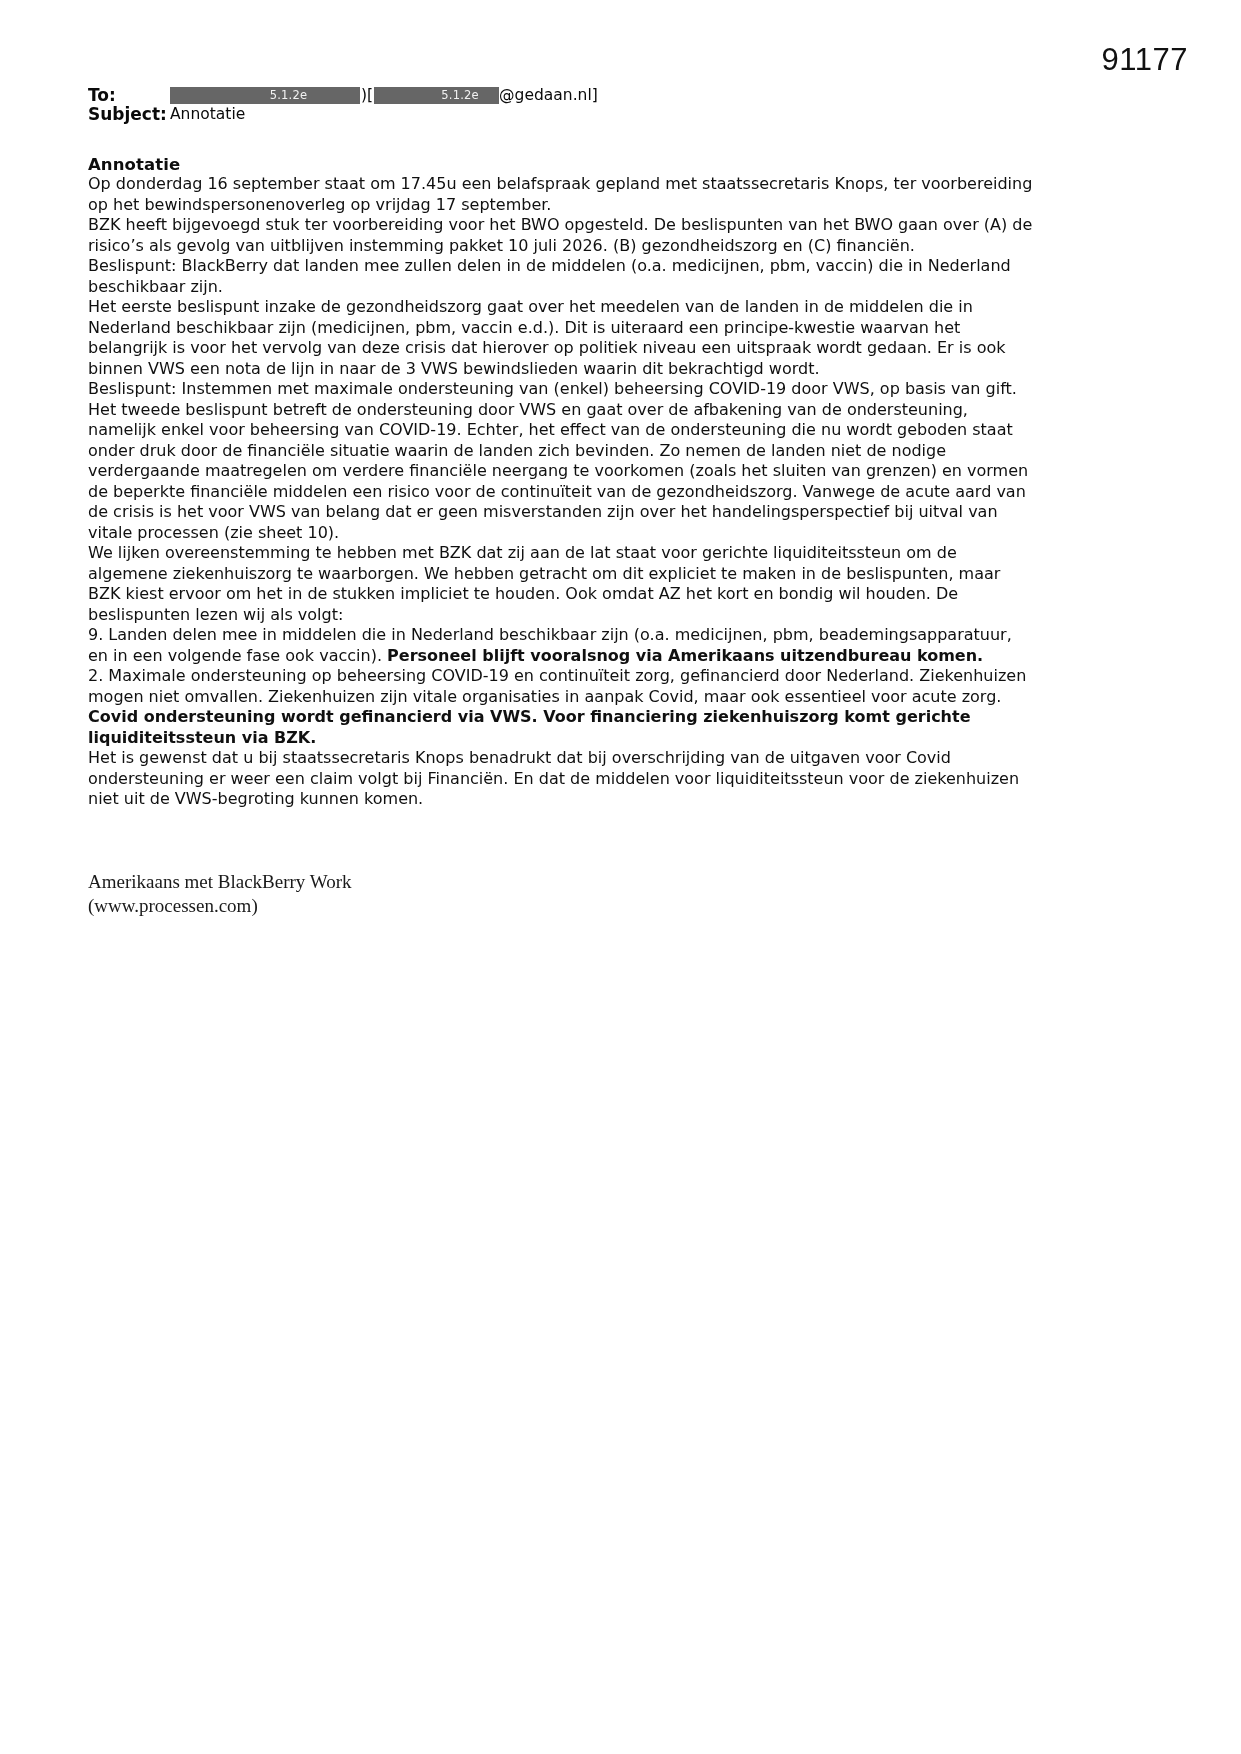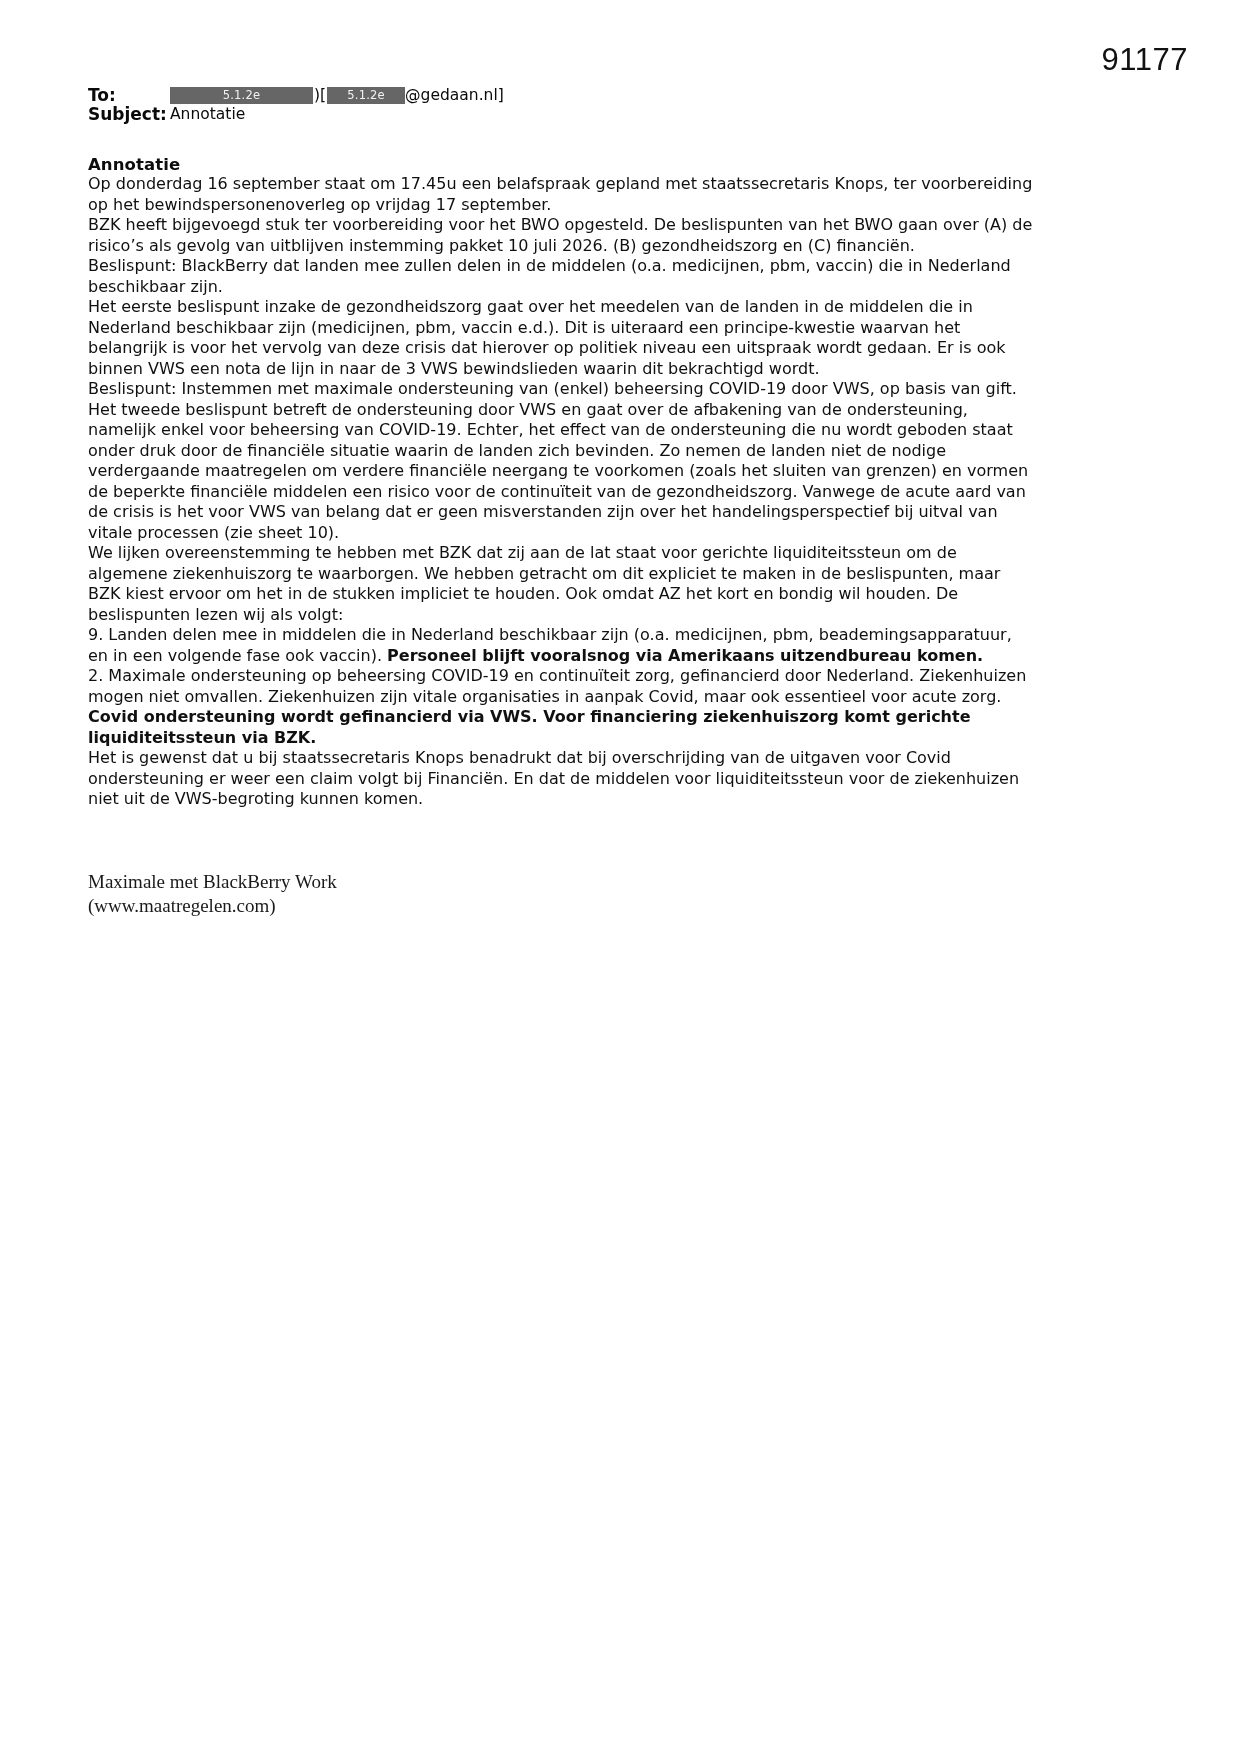--- a/index.html
+++ b/index.html
@@ -67,20 +67,21 @@
   .redaction {
     display: inline-block;
     background: #666666;
     color: #f2f2f2;
     font-size: 11.5px;
     text-align: center;
     line-height: 17px;
     height: 17px;
     vertical-align: middle;
     letter-spacing: 0.2px;
+    padding-left: 47px;
   }
   .redaction.wide  { width: 143px; }
   .redaction.small { width: 78px; }
 
   .hdr-sep { padding: 0 1px; }
 
   
   .body-title {
     font-weight: bold;
     font-size: 16.5px;
@@ -164,19 +165,19 @@
         <span>9. Landen delen mee in middelen die in Nederland beschikbaar zijn (o.a. medicijnen, pbm, beademingsapparatuur, en in een volgende fase ook vaccin). </span><b>Personeel blijft vooralsnog via Amerikaans uitzendbureau komen.</b>
       </p>
 
       <p class="para gap-lg indent">
         <span>2. Maximale ondersteuning op beheersing COVID-19 en continuïteit zorg, gefinancierd door Nederland. Ziekenhuizen mogen niet omvallen. Ziekenhuizen zijn vitale organisaties in aanpak Covid, maar ook essentieel voor acute zorg. </span><b>Covid ondersteuning wordt gefinancierd via VWS. Voor financiering ziekenhuiszorg komt gerichte liquiditeitssteun via BZK.</b>
       </p>
 
       <p class="para gap-lg indent">Het is gewenst dat u bij staatssecretaris Knops benadrukt dat bij overschrijding van de uitgaven voor Covid ondersteuning er weer een claim volgt bij Financiën. En dat de middelen voor liquiditeitssteun voor de ziekenhuizen niet uit de VWS-begroting kunnen komen.</p>
 
       <div class="signature">
-        <div>Maximale met BlackBerry Work</div>
-        <div>(www.maatregelen.com)</div>
+        <div>Amerikaans met BlackBerry Work</div>
+        <div>(www.processen.com)</div>
       </div>
 
     </div>
   </div>
 </div>
 
 </body></html>

